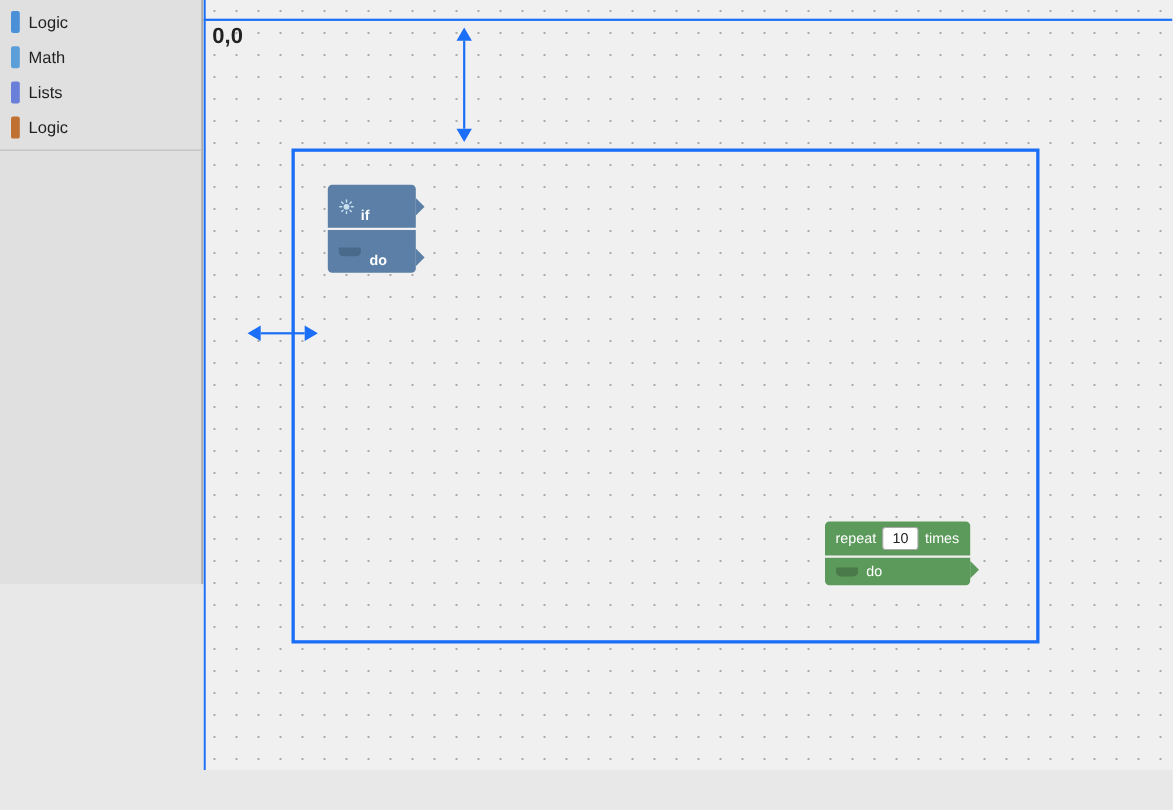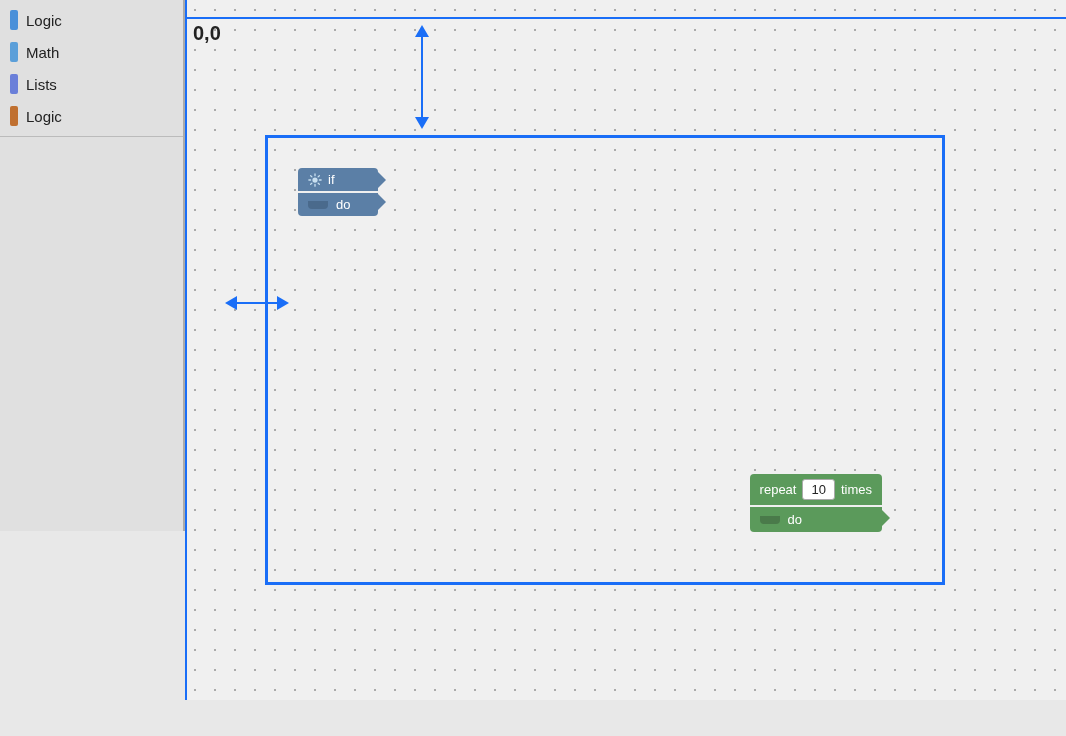--- a/index.html
+++ b/index.html
@@ -159,21 +159,22 @@
       transform: translateY(-50%);
       width: 0;
       height: 0;
       border-top: 8px solid transparent;
       border-bottom: 8px solid transparent;
       border-left: 8px solid #5b7fa6;
     }
     .block-if-label {
       color: white;
       font-size: 13px;
-      font-weight: normal;
+      font-weight: bold;
+      margin-top: 16px;
     }
     .block-if-bottom {
       background: #5b7fa6;
       border-radius: 0 0 4px 4px;
       padding: 4px 10px;
       display: flex;
       align-items: center;
       min-width: 80px;
       position: relative;
     }

